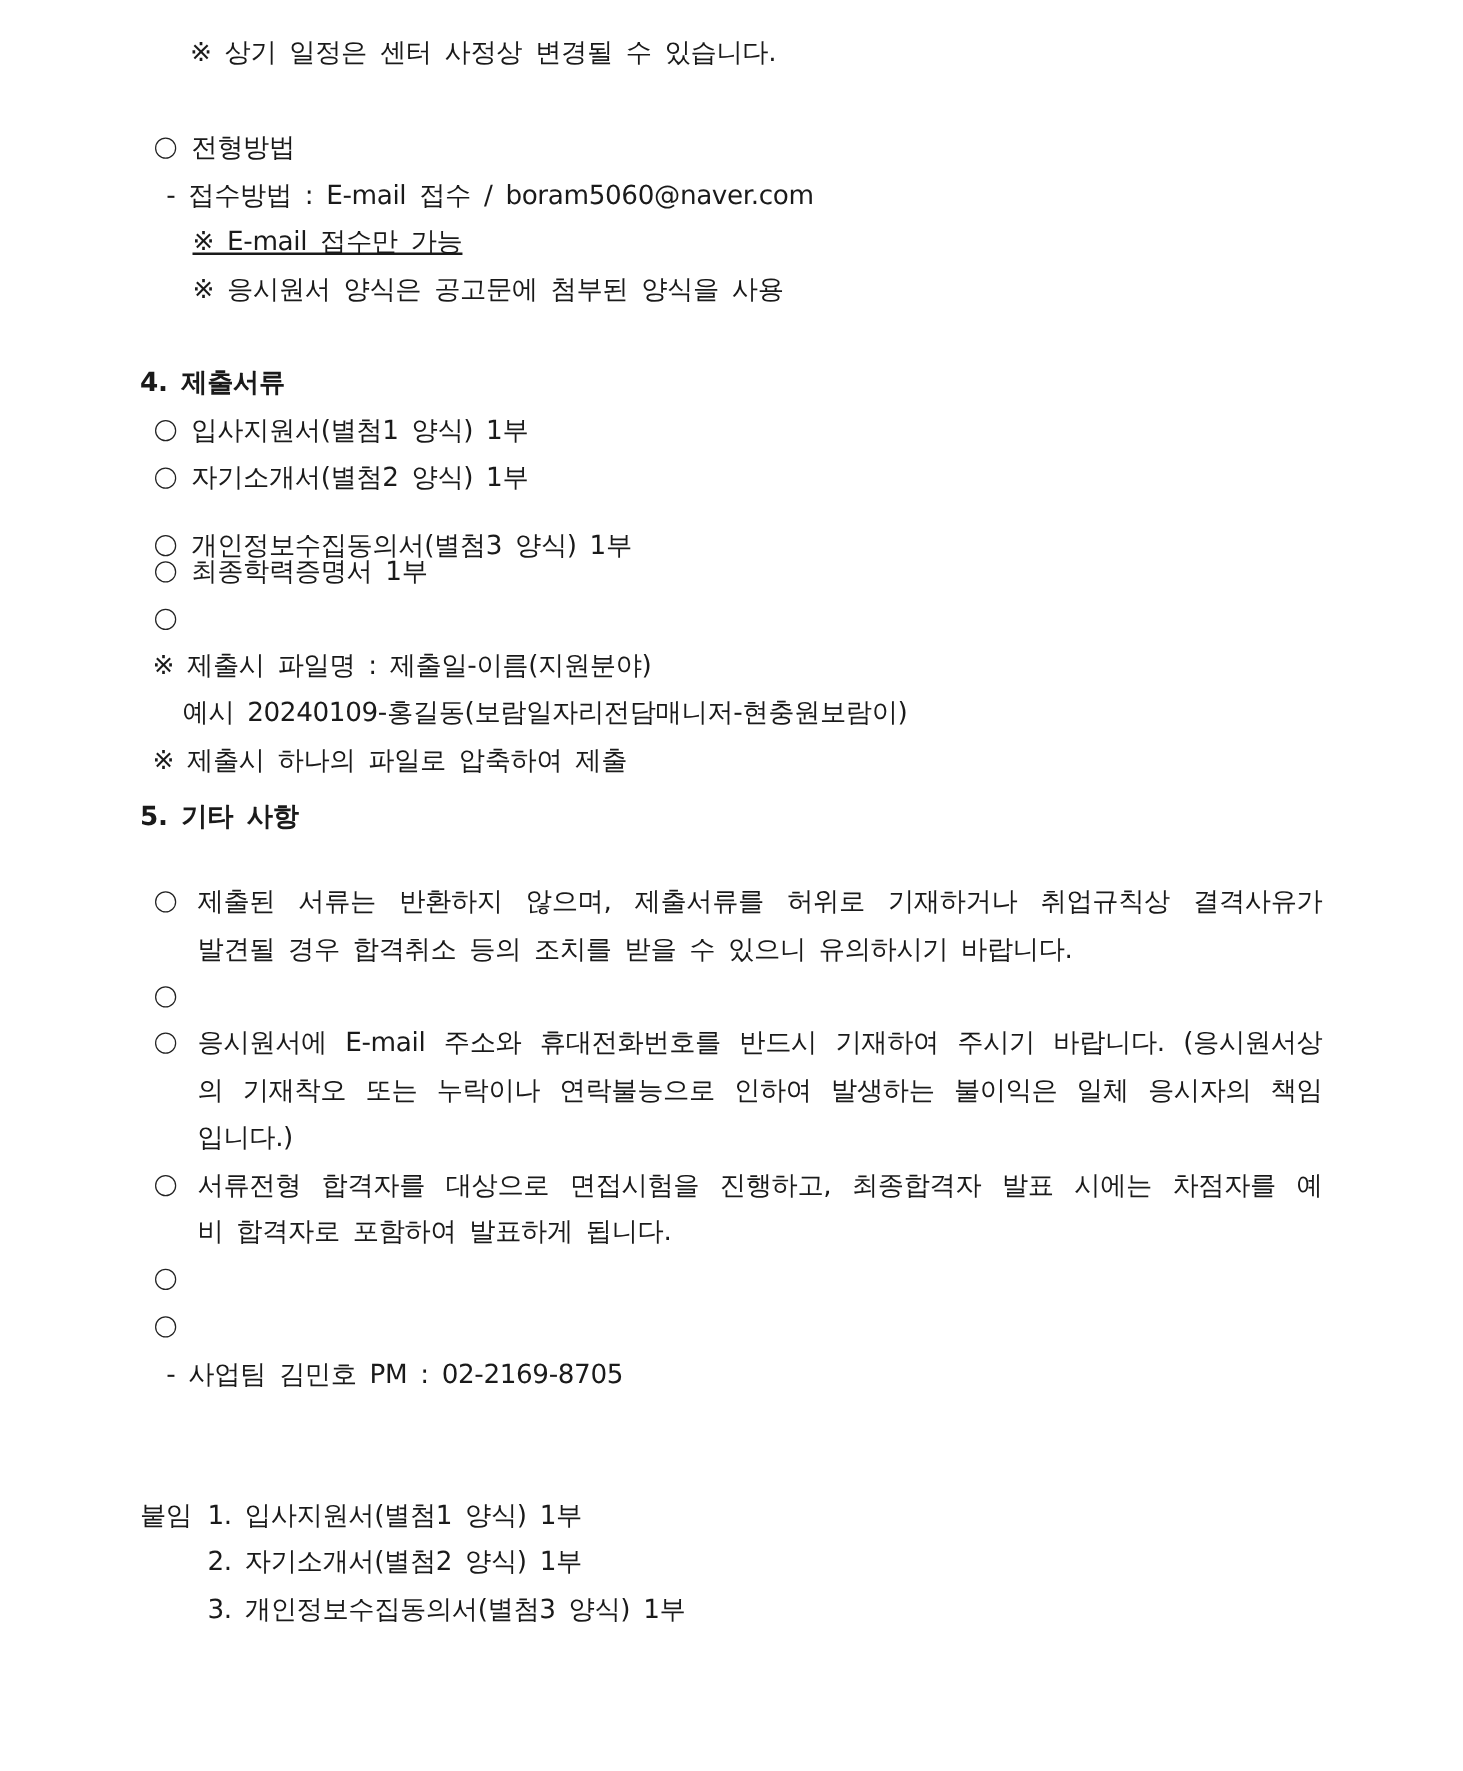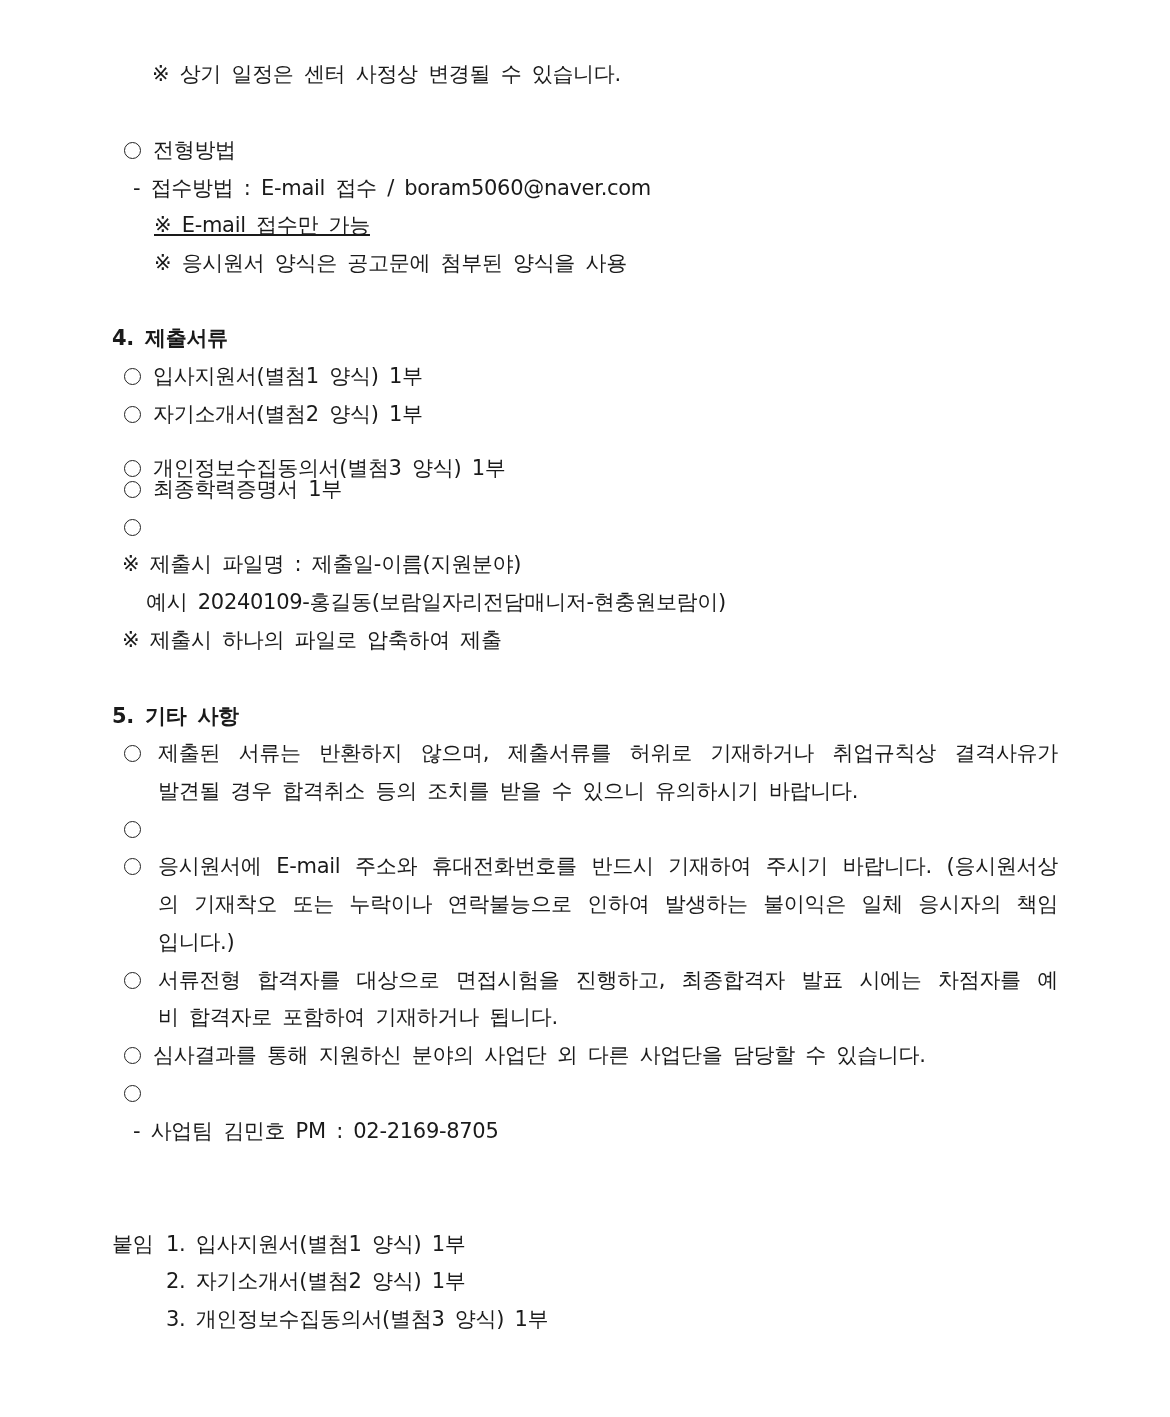--- a/index.html
+++ b/index.html
@@ -8,21 +8,20 @@
       font-family: "DejaVu Sans", "Liberation Sans", sans-serif;
       color: #1a1a1a;
       font-size: 21px;
     }
     .line {
       position: absolute;
       white-space: nowrap;
       line-height: 28px;
       letter-spacing: -0.3px;
       word-spacing: 4px;
-      margin-top: 32px;
     }
     .bold { font-weight: bold; }
     .circle {
       display: inline-block;
       width: 17px; height: 17px;
       border: 1.6px solid #222;
       border-radius: 50%;
       vertical-align: -2px;
       margin-right: 12px;
       box-sizing: border-box;
@@ -58,21 +57,21 @@
 <div class="line" style="left:124px; top:443px;">
   <span class="circle"></span><span>최종학력증명서 1부</span>
 </div>
 <div class="line" style="left:124px; top:481px;">
   <span class="circle"></span>
 </div>
 <div class="line" style="left:122px; top:518px;">※ 제출시 파일명 : 제출일-이름(지원분야)</div>
 <div class="line" style="left:146px; top:556px;">예시 20240109-홍길동(보람일자리전담매니저-현충원보람이)</div>
 <div class="line" style="left:122px; top:594px;">※ 제출시 하나의 파일로 압축하여 제출</div>
 
-<div class="line bold" style="left:112px; top:670px;">5. 기타 사항</div>
+<div class="line bold" style="left:112px; top:639px;">5. 기타 사항</div>
 
 <div class="line" style="left:124px; top:707px;">
   <span class="circle"></span>
 </div>
 <div class="line justify" style="left:158px; top:707px; width:900px;">제출된 서류는 반환하지 않으며, 제출서류를 허위로 기재하거나 취업규칙상 결격사유가</div>
 <div class="line" style="left:158px; top:745px;">발견될 경우 합격취소 등의 조치를 받을 수 있으니 유의하시기 바랍니다.</div>
 
 <div class="line" style="left:124px; top:783px;">
   <span class="circle"></span>
 </div>
@@ -81,24 +80,24 @@
   <span class="circle"></span>
 </div>
 <div class="line justify" style="left:158px; top:820px; width:900px;">응시원서에 E-mail 주소와 휴대전화번호를 반드시 기재하여 주시기 바랍니다. (응시원서상</div>
 <div class="line justify" style="left:158px; top:858px; width:900px;">의 기재착오 또는 누락이나 연락불능으로 인하여 발생하는 불이익은 일체 응시자의 책임</div>
 <div class="line" style="left:158px; top:896px;text-align:center;">입니다.)</div>
 
 <div class="line" style="left:124px; top:934px;">
   <span class="circle"></span>
 </div>
 <div class="line justify" style="left:158px; top:934px; width:900px;">서류전형 합격자를 대상으로 면접시험을 진행하고, 최종합격자 발표 시에는 차점자를 예</div>
-<div class="line" style="left:158px; top:971px;">비 합격자로 포함하여 기재하거나 됩니다.</div>
+<div class="line" style="left:158px; top:971px;">비 합격자로 포함하여 발표하게 됩니다.</div>
 
 <div class="line" style="left:124px; top:1009px;">
-  <span class="circle"></span><span>심사결과를 통해 지원하신 분야의 사업단 외 다른 사업단을 담당할 수 있습니다.</span>
+  <span class="circle"></span>
 </div>
 
 <div class="line" style="left:124px; top:1047px;">
   <span class="circle"></span>
 </div>
 
 <div class="line" style="left:133px; top:1085px;">- 사업팀 김민호 PM : 02-2169-8705</div>
 
 <div class="line" style="left:112px; top:1198px;">붙임</div>
 <div class="line" style="left:166px; top:1198px;">1.  입사지원서(별첨1 양식) 1부</div>

